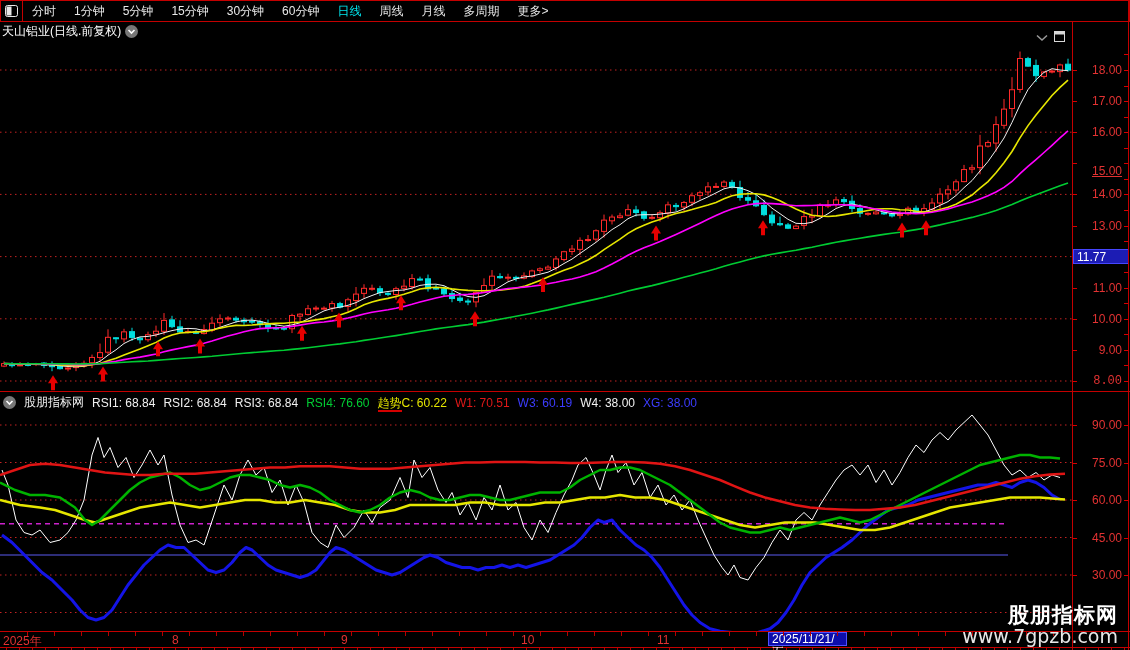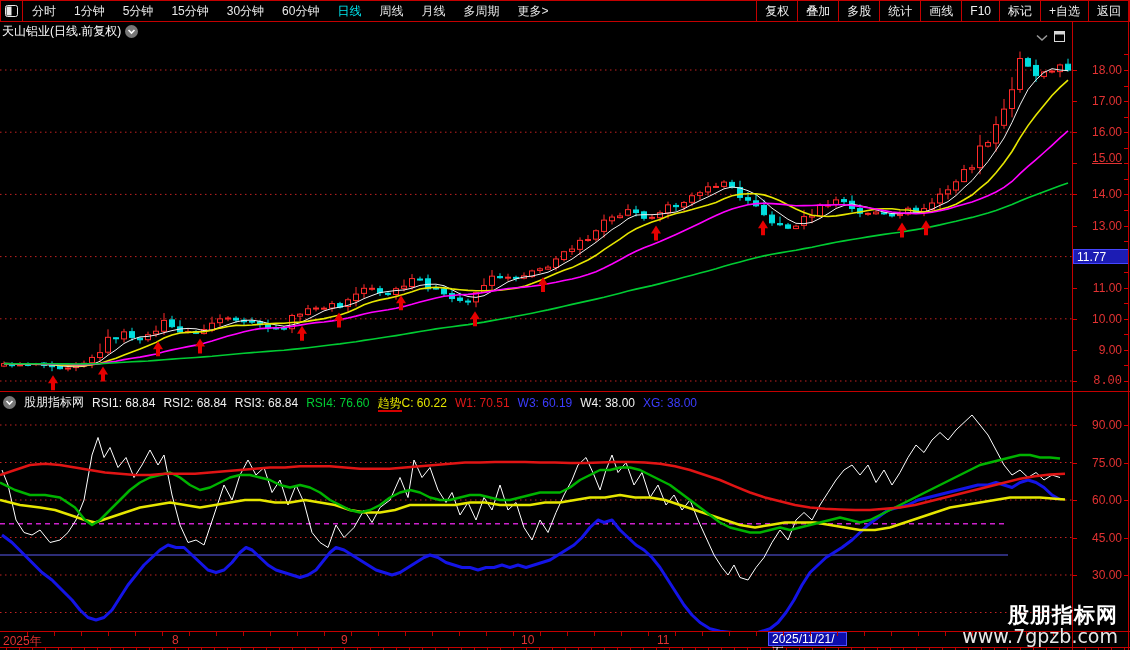--- a/index.html
+++ b/index.html
@@ -71,31 +71,20 @@
         <span class="tab">1分钟</span>
         <span class="tab">5分钟</span>
         <span class="tab">15分钟</span>
         <span class="tab">30分钟</span>
         <span class="tab">60分钟</span>
         <span class="tab active">日线</span>
         <span class="tab">周线</span>
         <span class="tab">月线</span>
         <span class="tab">多周期</span>
         <span class="tab">更多&gt;</span>
-      </div>
-    <div id="tb-right">
-        <span class="tbtn">复权</span>
-        <span class="tbtn">叠加</span>
-        <span class="tbtn">多股</span>
-        <span class="tbtn">统计</span>
-        <span class="tbtn">画线</span>
-        <span class="tbtn">F10</span>
-        <span class="tbtn">标记</span>
-        <span class="tbtn">+自选</span>
-        <span class="tbtn">返回</span>
       </div>
   </div>
 
   <div id="titlerow">
     <span id="stock-title">天山铝业(日线.前复权)</span>
     <span class="circle-ico">
       <svg width="9" height="9" viewBox="0 0 9 9">
           <path d="M1.5 3 L4.5 6 L7.5 3" fill="none" stroke="#fff" stroke-width="1.6"></path>
         </svg>
     </span>
@@ -545,21 +534,21 @@
       </svg>
   </div>
 
   <div id="price-axis">
       <div class="ax-label" style="top: 48px;">18.00</div>
       <div class="ax-tick" style="top: 48px;"></div>
       <div class="ax-label" style="top: 79.1px;">17.00</div>
       <div class="ax-tick" style="top: 79.1px;"></div>
       <div class="ax-label" style="top: 110.2px;">16.00</div>
       <div class="ax-tick" style="top: 110.2px;"></div>
-      <div class="ax-label" style="top: 136px; text-decoration: underline;">15.00</div>
+      <div class="ax-label" style="top: 149px; text-decoration: underline;">15.00</div>
       <div class="ax-tick" style="top: 141.3px;"></div>
       <div class="ax-label" style="top: 172.4px;">14.00</div>
       <div class="ax-tick" style="top: 172.4px;"></div>
       <div class="ax-label" style="top: 203.5px;">13.00</div>
       <div class="ax-tick" style="top: 203.5px;"></div>
       <div class="ax-label" style="top: 265.7px; margin-left: 39px;">11.00</div>
       <div class="ax-tick" style="top: 265.7px;"></div>
       <div class="ax-label" style="top: 296.8px;">10.00</div>
       <div class="ax-tick" style="top: 296.8px;"></div>
       <div class="ax-label" style="top: 327.9px;">9.00</div>

